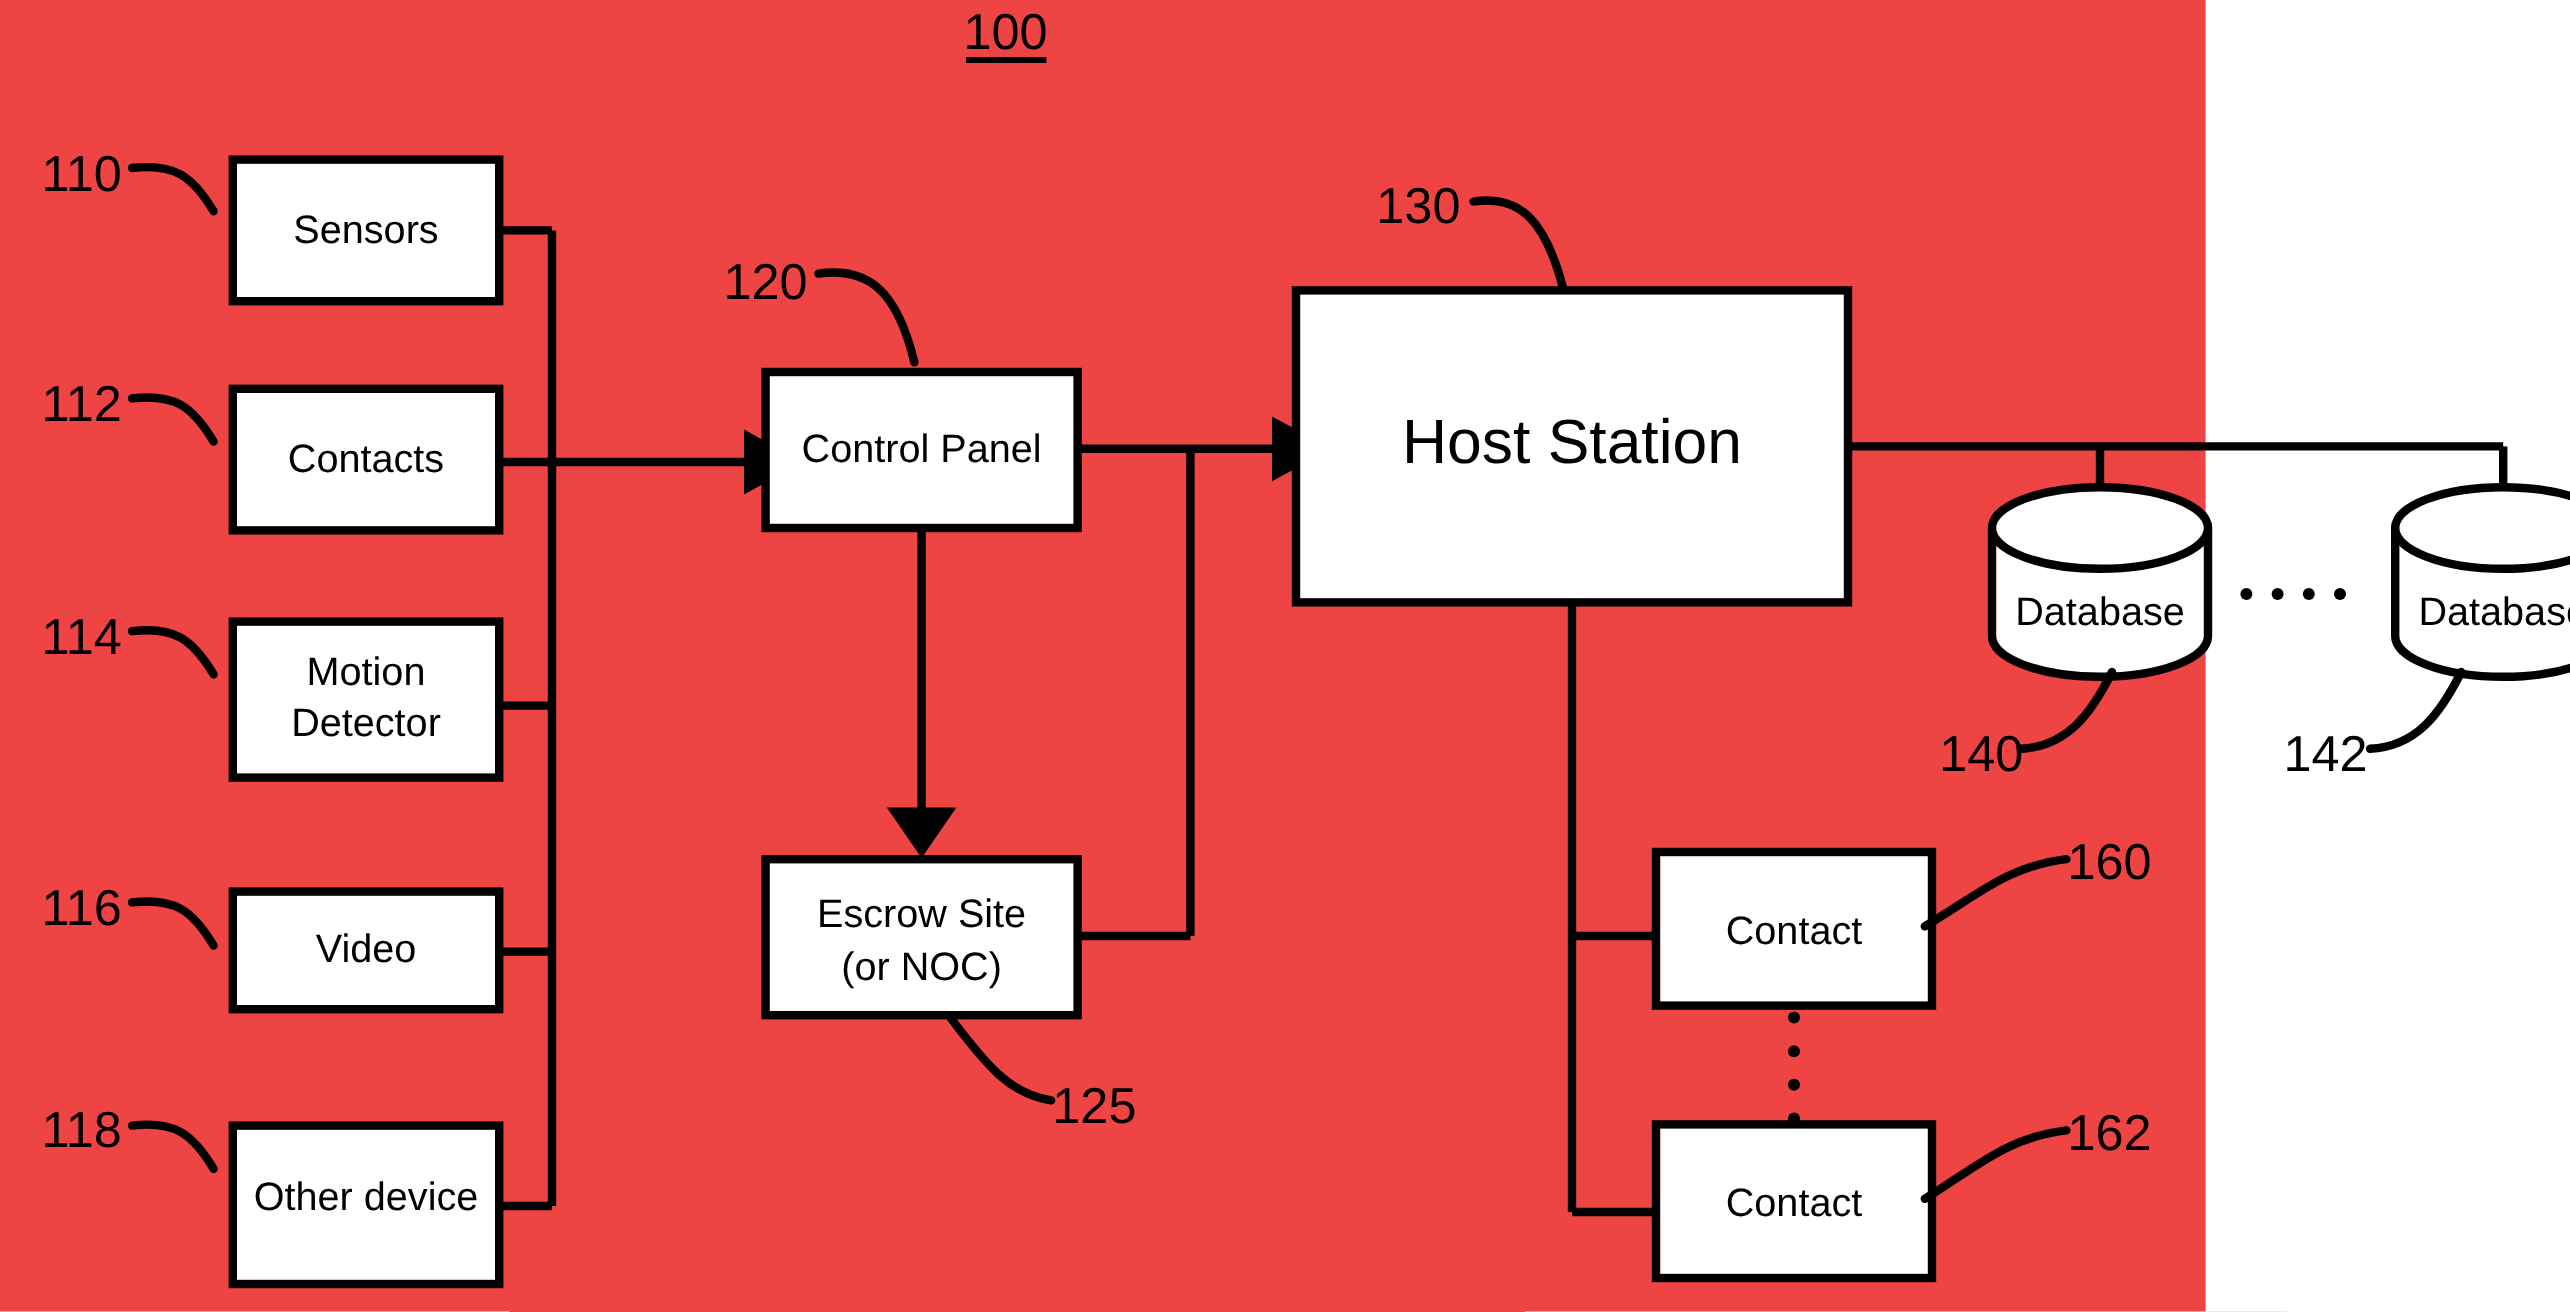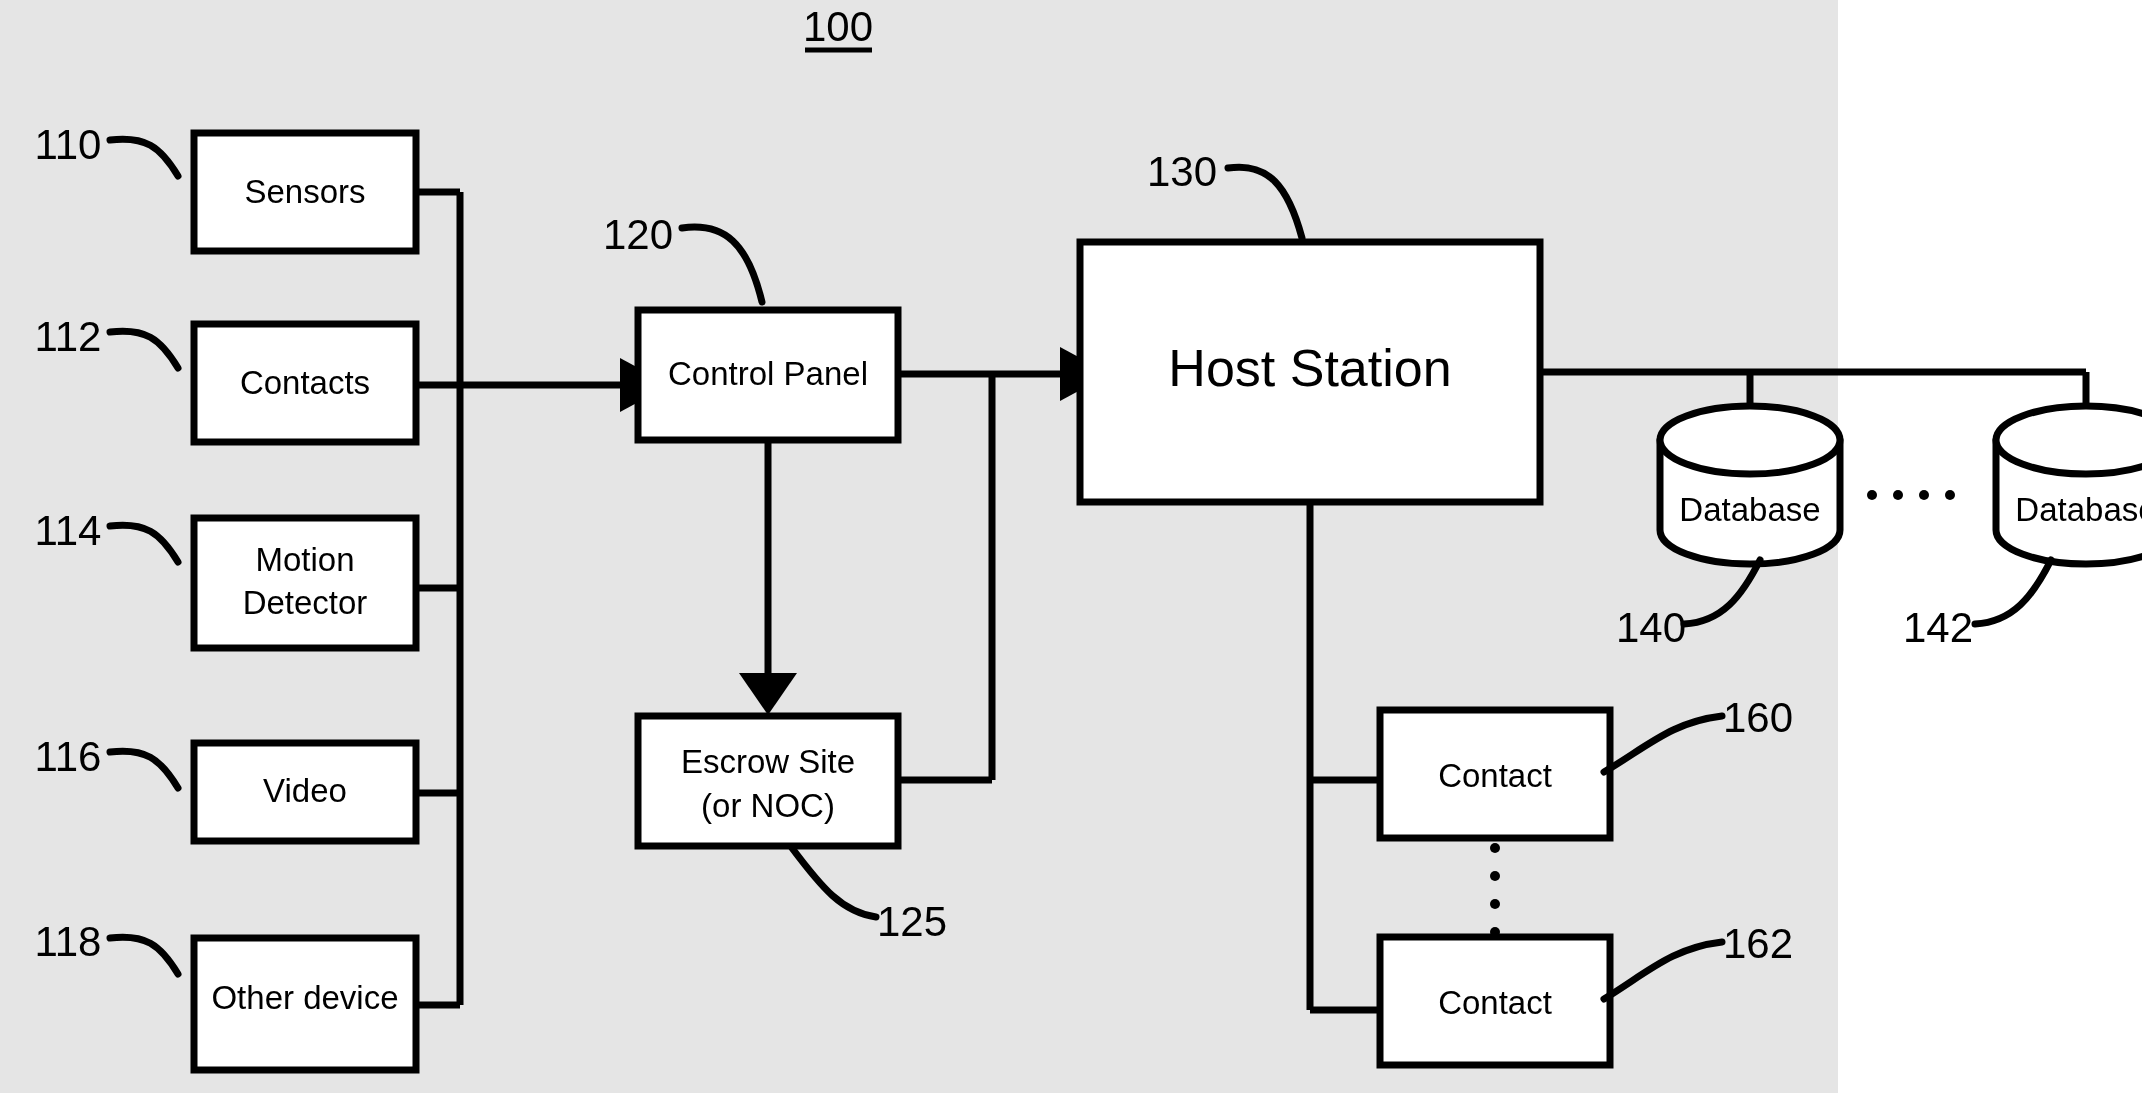--- a/index.html
+++ b/index.html
@@ -11,21 +11,21 @@
   body {
     width: 2142px;
     height: 1093px;
     overflow: hidden;
     font-family: "Liberation Sans", sans-serif;
   }
   #diagram-root {
     position: relative;
     width: 1838px;
     height: 1093px;
-    background: #e5e5e5;
+    background: #ef4444;
   }
   svg#figure {
     display: block;
     width: 2142px;
     height: 1093px;
   }
   .box-rect {
     fill: #ffffff;
     stroke: #000000;
     stroke-width: 7;

